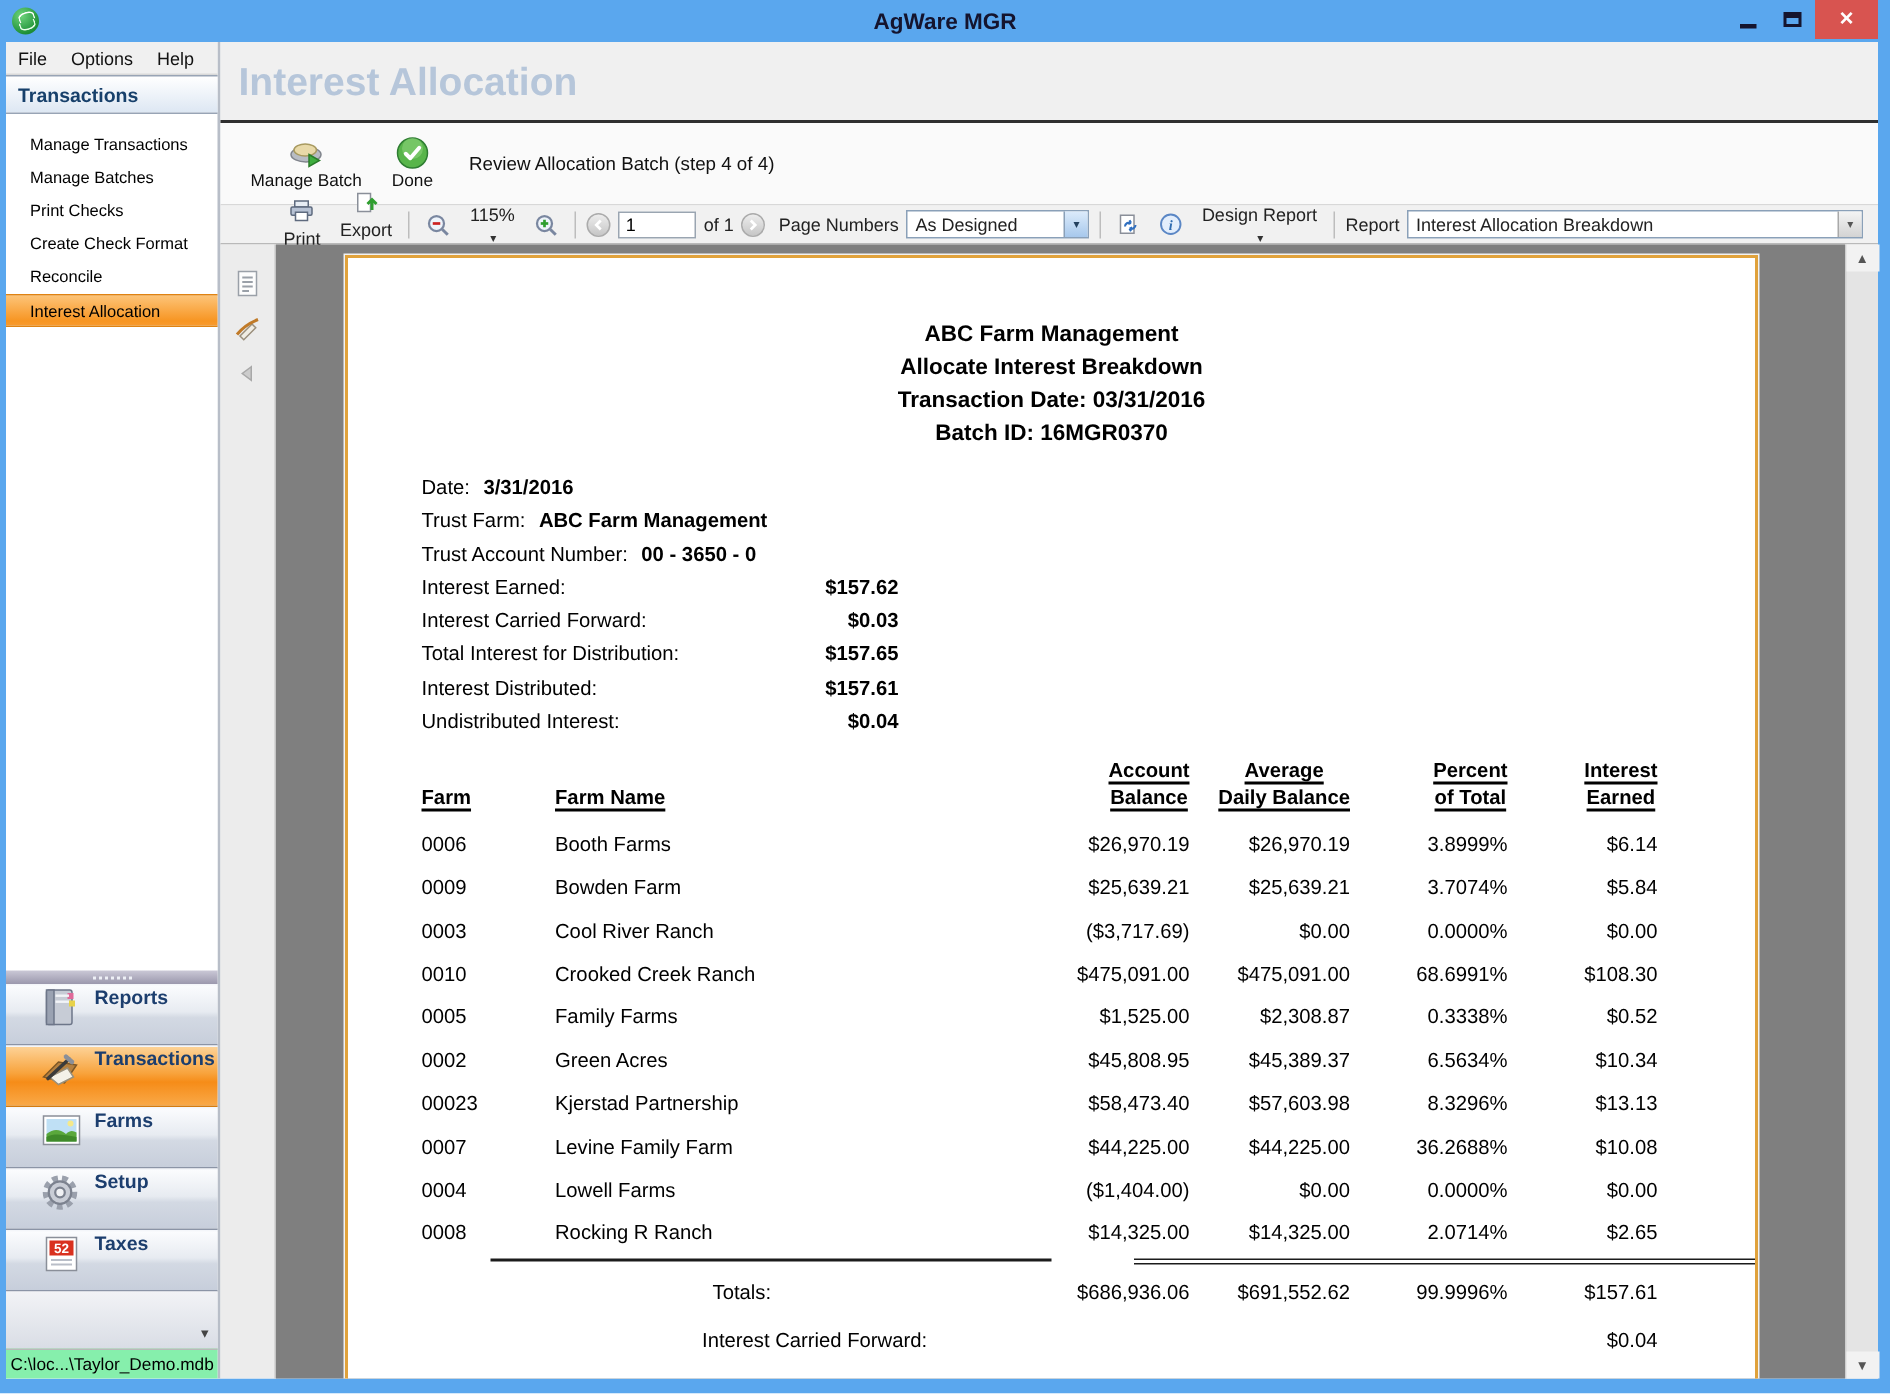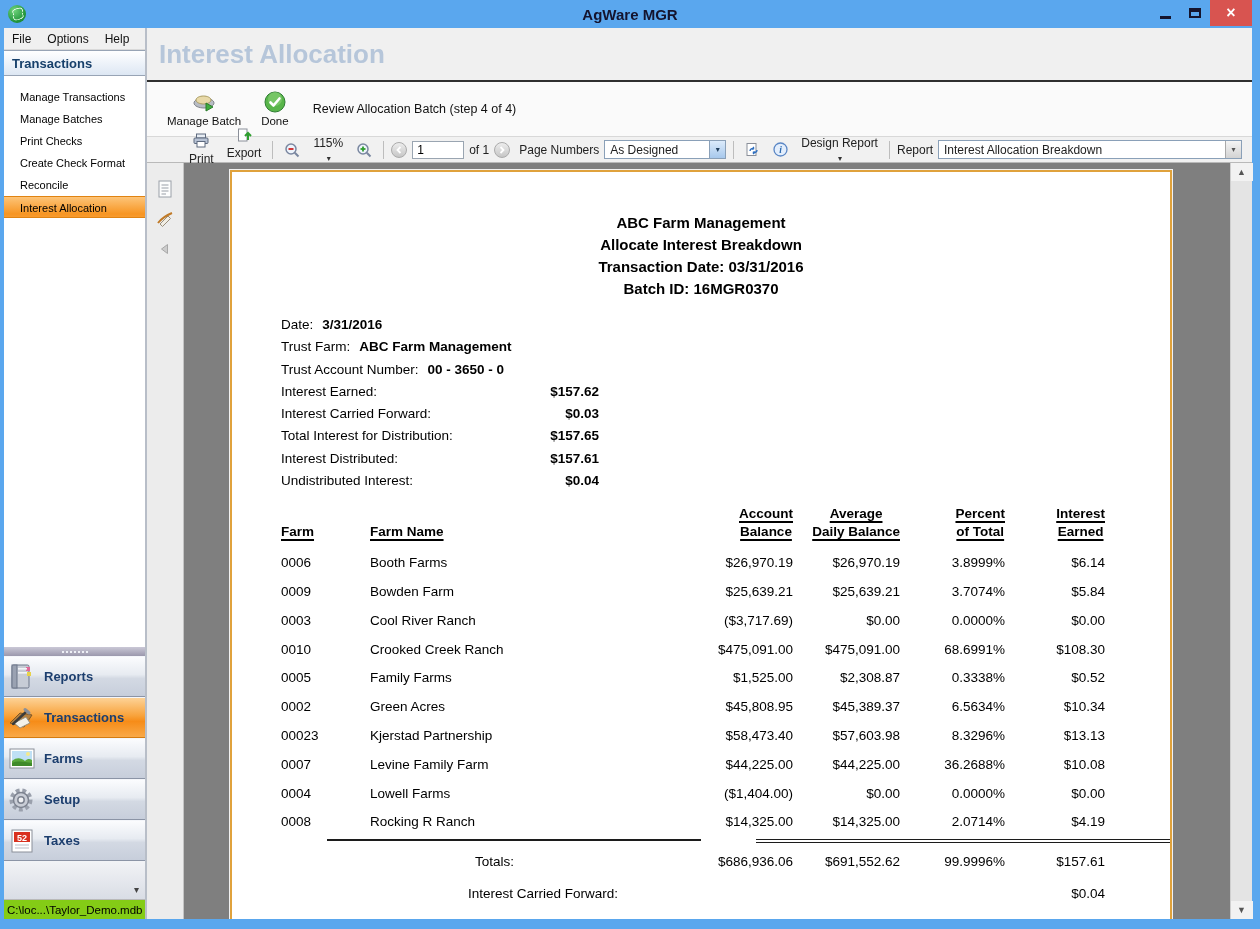--- a/index.html
+++ b/index.html
@@ -25,26 +25,26 @@
   .sidebar { width:143px; flex:0 0 143px; display:flex; flex-direction:column; background:#fff; border-right:2px solid #b8bec8; }
   .menubar { height:22px; background:#f0f0f0; border-bottom:1px solid #d9d9d9; display:flex; align-items:center; font-size:12px; color:#111; }
   .menu-item { padding:2px 8px; cursor:default; }
   .side-header { height:26px; background:linear-gradient(#ffffff,#dde7f3); border-top:1px solid #98a4b5; border-bottom:1px solid #98a4b5; font-size:13px; font-weight:bold; color:#17406b; display:flex; align-items:center; padding-left:8px; }
   .side-items { padding-top:10px; }
   .side-item { height:22px; line-height:22px; font-size:11px; color:#000; padding-left:16px; cursor:pointer; white-space:nowrap; }
   .side-item.active { background:linear-gradient(#fdc478,#f79522 85%,#f89b2f); border-top:1px solid #e08312; border-bottom:1px solid #e08312; }
   .side-fill { flex:1; background:#fff; }
   .splitter { height:9px; background:linear-gradient(#cac8d6,#9b98ad); display:flex; align-items:center; justify-content:center; cursor:row-resize; }
   .splitter-dots { width:26px; border-top:2px dotted #eef0f6; }
-  .nav-btn { height:41px; display:flex; align-items:center; gap:6px; padding-left:2px; background:linear-gradient(#fbfcfe,#e7ebf1 45%,#d3d9e3 55%,#c7cedb); border-top:1px solid #f4f6fa; border-bottom:1px solid #8b94a6; cursor:pointer; }
+  .nav-btn { height:41px; display:flex; align-items:flex-start; gap:6px; padding-left:21px; background:linear-gradient(#fbfcfe,#e7ebf1 45%,#d3d9e3 55%,#c7cedb); border-top:1px solid #f4f6fa; border-bottom:1px solid #8b94a6; cursor:pointer; }
   .nav-btn.active { background:linear-gradient(#fdd296,#f8a33c 45%,#f68c18 60%,#f9a948); border-bottom:1px solid #d57c10; }
   .nav-label { font-size:13px; font-weight:bold; color:#1c3e6e; }
   .nav-empty { flex:0 0 38px; background:linear-gradient(#f2f3f6,#d9dde5); display:flex; align-items:flex-end; justify-content:flex-end; padding:4px 6px; }
   .overflow-caret { font-size:10px; color:#444; }
-  .status-bar { height:20px; background:#84cc16; border-top:1px solid #b9b9b9; font-size:11.5px; color:#000; display:flex; align-items:center; padding-left:3px; white-space:nowrap; overflow:hidden; }
+  .status-bar { height:20px; background:#86efac; border-top:1px solid #b9b9b9; font-size:11.5px; color:#000; display:flex; align-items:center; padding-left:3px; white-space:nowrap; overflow:hidden; }
 
   
   .main { flex:1; display:flex; flex-direction:column; min-width:0; }
   .page-header { height:54px; background:#f0f0f0; border-bottom:2px solid #2f2f2f; display:flex; align-items:center; padding-left:12px; }
   .page-header-title { font-size:26px; font-weight:bold; color:#b6c6da; }
 
   .action-toolbar { height:55px; background:#fafafa; border-bottom:1px solid #d8d8d8; display:flex; align-items:center; padding-left:10px; }
   .tool-big { display:flex; flex-direction:column; align-items:center; justify-content:center; gap:2px; padding:3px 9px; font-size:11.5px; color:#111; cursor:pointer; border:1px solid transparent; border-radius:3px; }
   .step-text { font-size:12.5px; color:#111; margin-left:14px; }
 
@@ -448,21 +448,21 @@
                       <div class="td td-num">$0.00</div>
                       <div class="td td-num">0.0000%</div>
                       <div class="td td-num">$0.00</div>
                     </div>
                     <div class="tgrid trow">
                       <div class="td td-left">0008</div>
                       <div class="td td-left">Rocking R Ranch</div>
                       <div class="td td-num">$14,325.00</div>
                       <div class="td td-num">$14,325.00</div>
                       <div class="td td-num">2.0714%</div>
-                      <div class="td td-num">$4.19</div>
+                      <div class="td td-num">$2.65</div>
                     </div>
                   </div>
                 <div class="totals-lines">
                   <div class="tl-left"></div>
                   <div class="tl-gap"></div>
                   <div class="tl-right"></div>
                 </div>
                 <div class="tgrid t-extra">
                     <div class="td"></div>
                     <div class="td t-label">Totals:</div>

